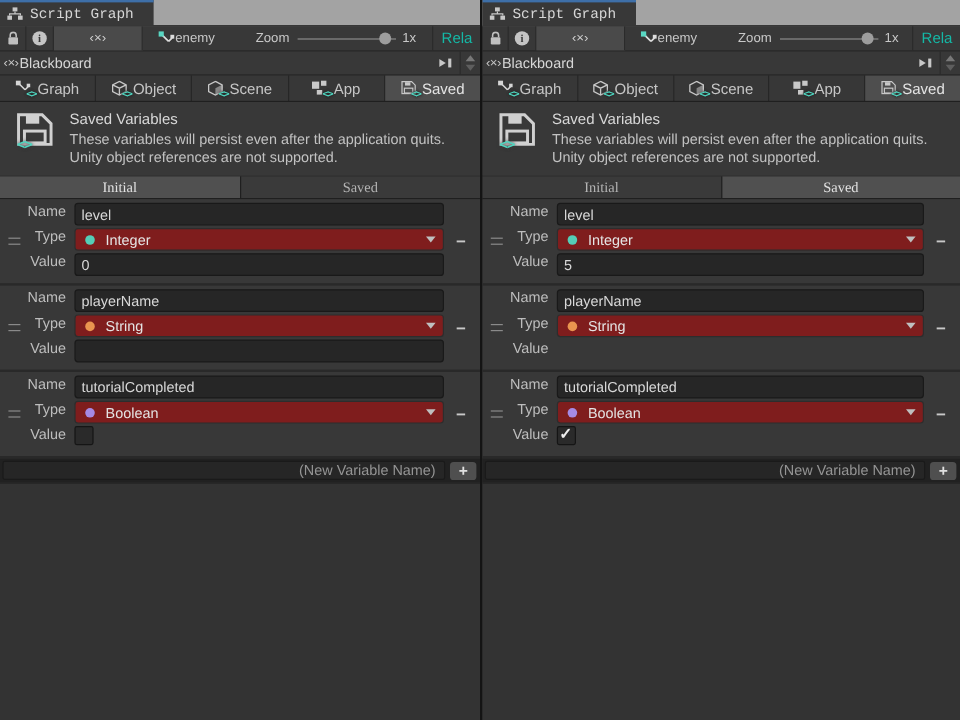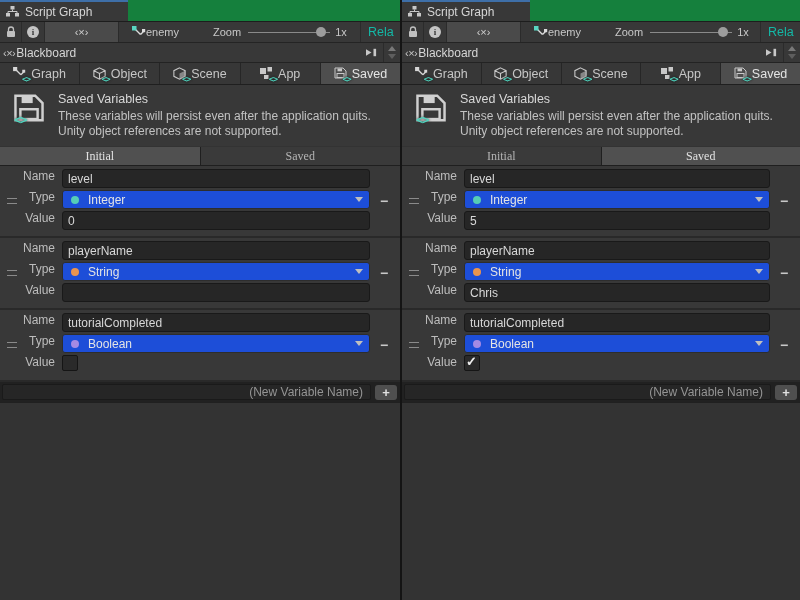--- a/index.html
+++ b/index.html
@@ -5,21 +5,21 @@
   html,body{margin:0;padding:0;background:#1e1e1e;}
   #screen{position:relative;width:800px;height:600px;overflow:hidden;
           font-family:"Liberation Sans",sans-serif;font-size:12px;color:#cccccc;
           background:#333333;}
   .panel{position:absolute;top:0;width:400px;height:600px;background:#333333;
          overflow:hidden;display:flex;flex-direction:column;box-sizing:border-box;}
   .panel-right{left:400px;border-left:2px solid #141414;}
   .panel-left{left:0;}
 
   
-  .tabbar{height:21px;background:#15803d;border-bottom:1px solid #1d1d1d;display:flex;flex:none;}
+  .tabbar{height:21px;background:#a3a3a3;border-bottom:1px solid #1d1d1d;display:flex;flex:none;font-family:Liberation Mono, monospace;}
   .doc-tab{width:128px;box-sizing:border-box;background:#383838;border-top:2px solid #3e6fa8;
            display:flex;align-items:center;gap:6px;padding-left:6px;color:#d6d6d6;}
   
   .toolbar{height:20px;background:#383838;border-bottom:1px solid #242424;
            display:flex;align-items:center;flex:none;}
   .tbtn{height:100%;display:flex;align-items:center;justify-content:center;
         border-right:1px solid #2b2b2b;box-sizing:border-box;}
   .tbtn-lock{width:22px;} .tbtn-info{width:23px;}
   .tbtn-vars{width:74px;background:#4a4a4a;color:#d0d0d0;font-size:11px;letter-spacing:0;}
   .info-circle{width:12px;height:12px;border-radius:50%;background:#c4c4c4;color:#383838;
@@ -63,21 +63,21 @@
   .state-tab{flex:1;background:#3a3a3a;display:flex;align-items:center;justify-content:center;color:#b4b4b4;font-family:Liberation Serif, serif;}
   .state-tab.selected{background:#505050;color:#e2e2e2;}
   
   .vars-list{background:#383838;flex:none;}
   .var-row{position:relative;padding:3px 0 4px 0;border-bottom:2px solid #292929;}
   .vline{display:flex;align-items:flex-start;height:21px;}
   .vlabel{width:55px;flex:none;text-align:right;padding-right:7px;color:#bdbdbd;}
   .vfield{flex:1;margin-right:30px;display:flex;align-items:center;}
   .text-field{width:100%;height:17px;background:#262626;border:1px solid #191919;border-radius:3px;
               color:#d8d8d8;padding:0 5px;font-family:"Liberation Sans",sans-serif;font-size:12px;outline:none;box-sizing:content-box;}
-  .dropdown{width:100%;height:17px;background:#1d4ed8;border:1px solid #2d2d2d;border-radius:3px;
+  .dropdown{width:100%;height:17px;background:#7f1d1d;border:1px solid #2d2d2d;border-radius:3px;
             display:flex;align-items:center;padding:0 6px;color:#e4e4e4;}
   .type-dot{width:8px;height:8px;border-radius:50%;margin:0 9px 0 2px;flex:none;}
   .dd-arrow{margin-left:auto;width:0;height:0;border-left:4.5px solid transparent;
             border-right:4.5px solid transparent;border-top:5px solid #bfbfbf;}
   .checkbox{width:14px;height:14px;background:#2a2a2a;border:1px solid #151515;border-radius:2px;position:relative;}
   .checkbox.checked::after{content:"✓";position:absolute;left:1px;top:-2px;color:#ededed;font-size:13px;font-weight:bold;}
   .minus-btn{position:absolute;right:8px;top:26px;width:16px;height:18px;display:flex;align-items:center;
              justify-content:center;color:#c8c8c8;font-size:14px;font-weight:bold;}
   .drag-handle{position:absolute;left:7px;top:32px;width:10px;height:4px;
                border-top:1px solid #8a8a8a;border-bottom:1px solid #8a8a8a;}
@@ -544,23 +544,20 @@
           <div class="vfield">
             <div class="dropdown">
               <span class="type-dot" style="background-color: rgb(233, 148, 79);"></span>
               <span>String</span>
               <span class="dd-arrow"></span>
             </div>
           </div>
         </div>
         <div class="vline">
           <span class="vlabel">Value</span>
-          <div class="vfield">
-              <input class="text-field" value="Chris" style="">
-            </div>
         </div>
         <div class="minus-btn">
             <span>−</span>
           </div>
       </div>
 
       <div class="var-row">
         <div class="drag-handle"></div>
         <div class="vline">
           <span class="vlabel">Name</span>

